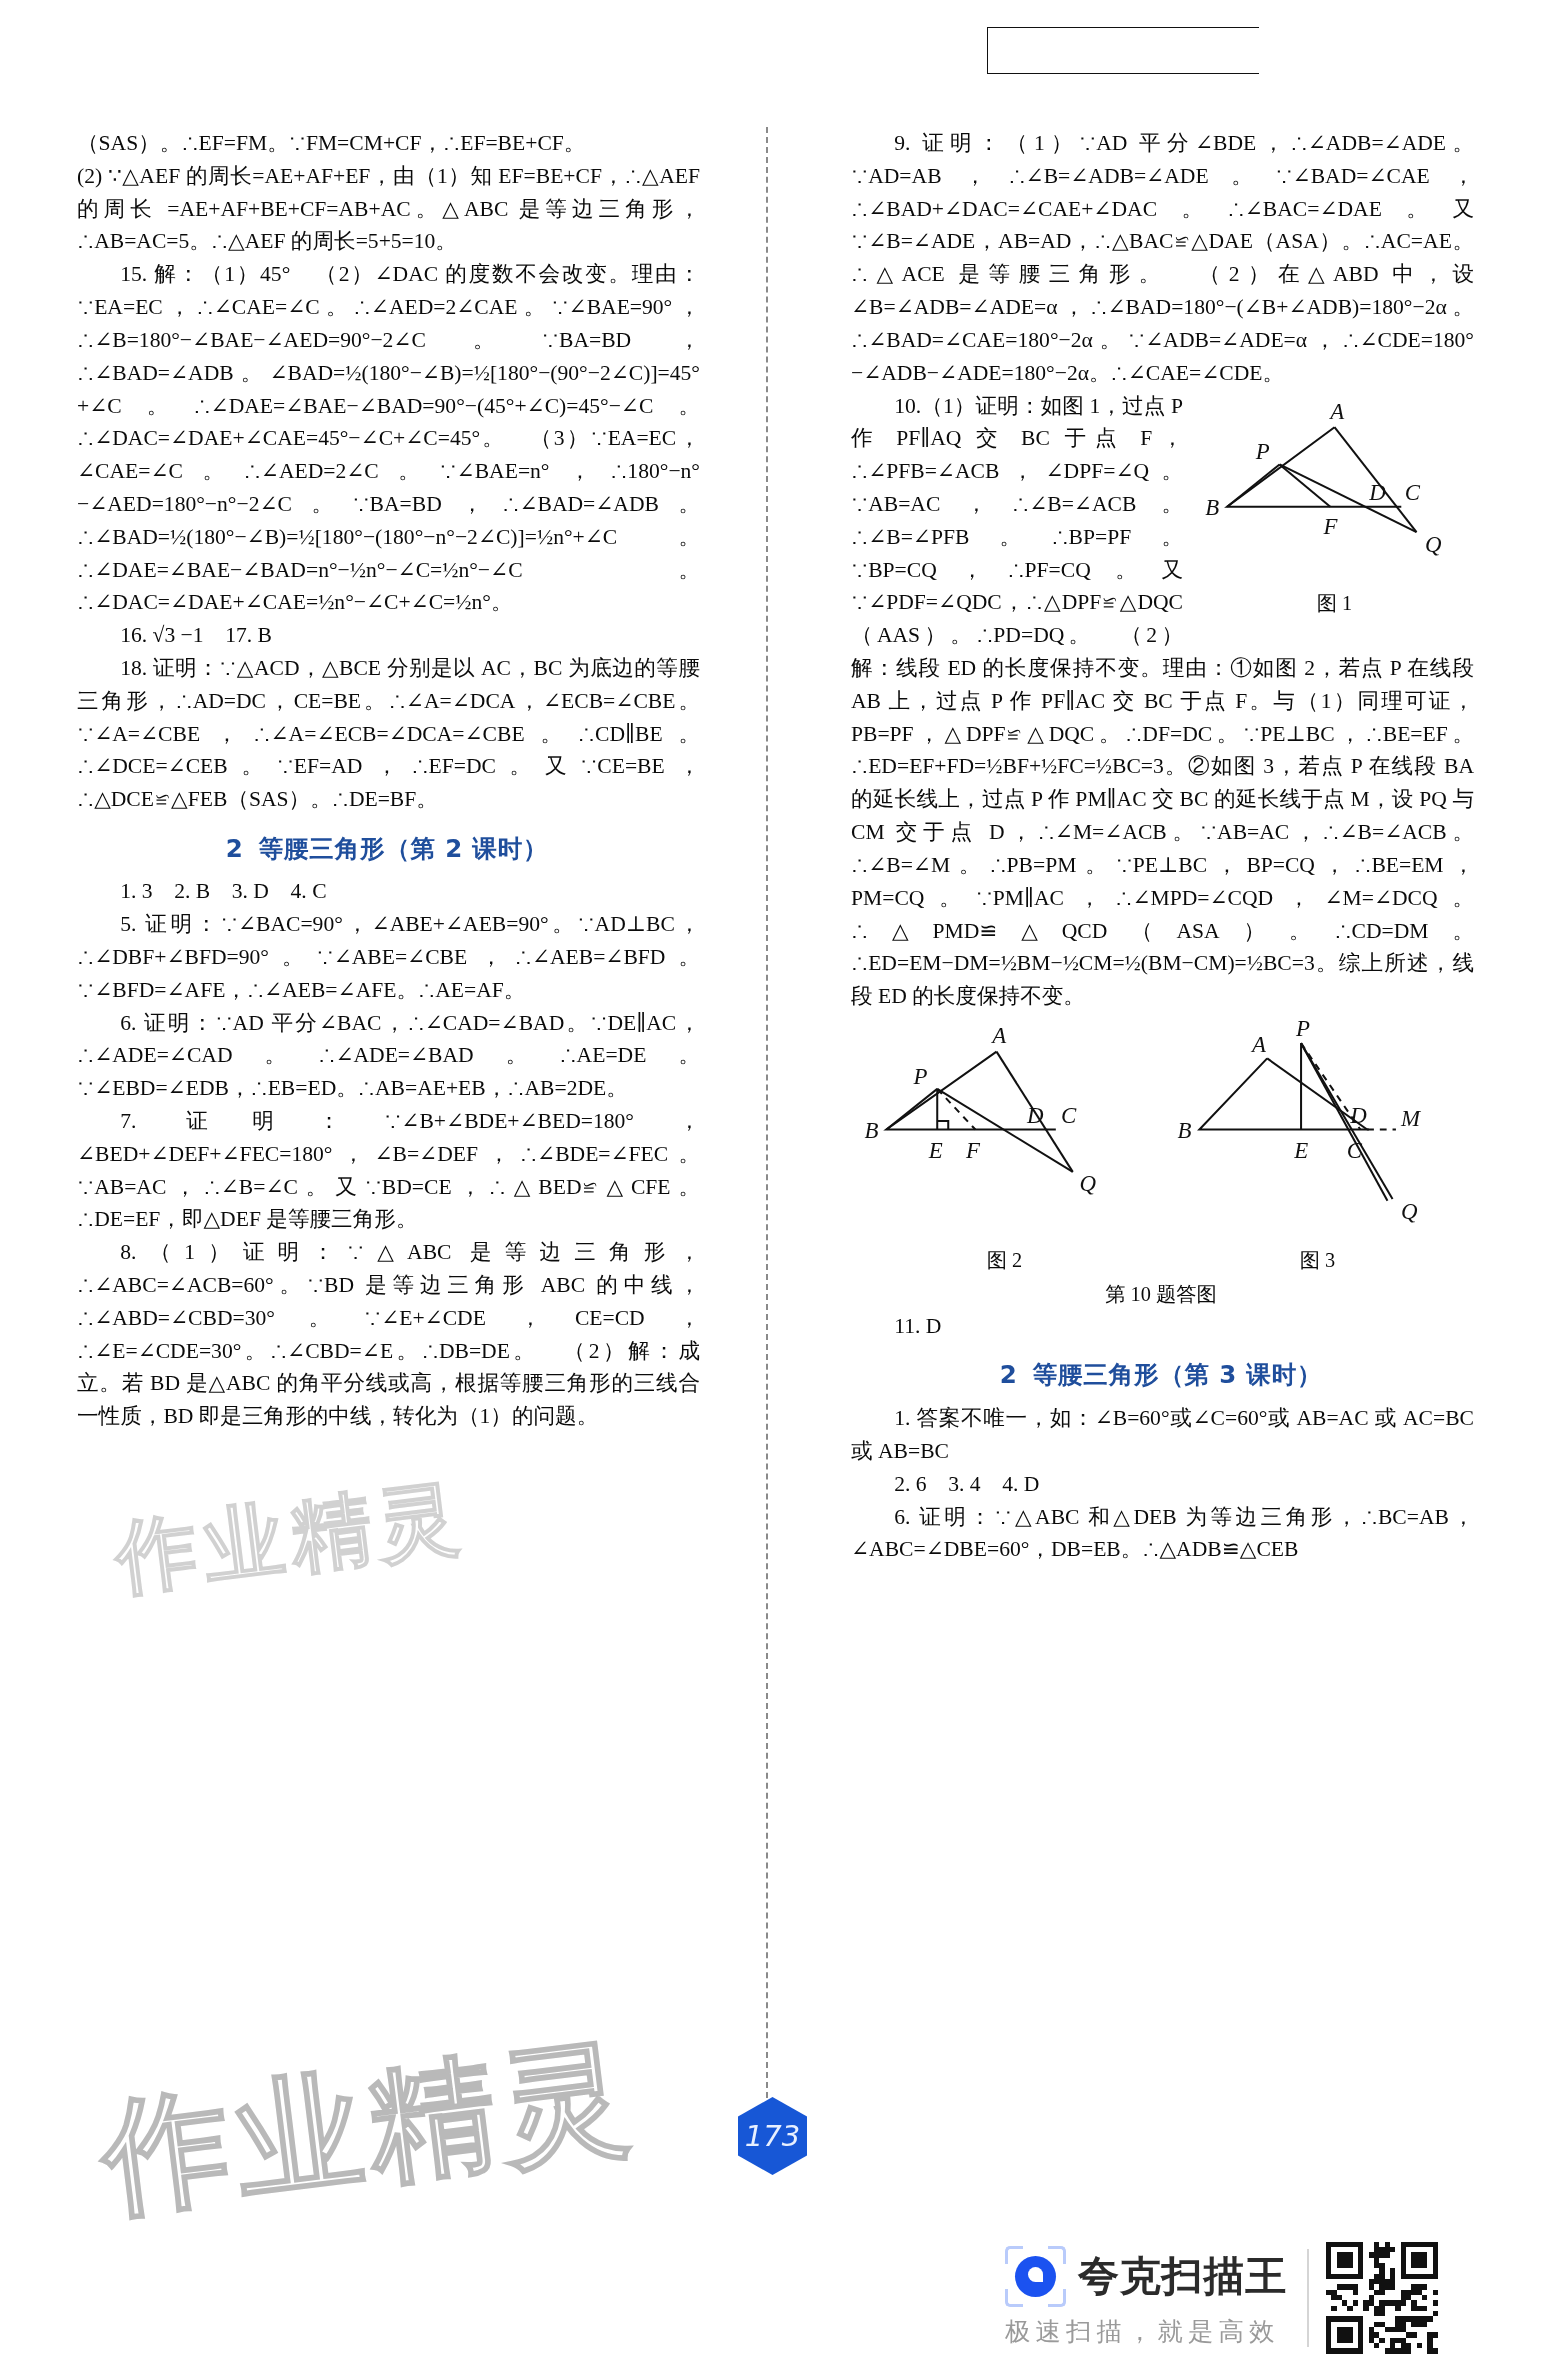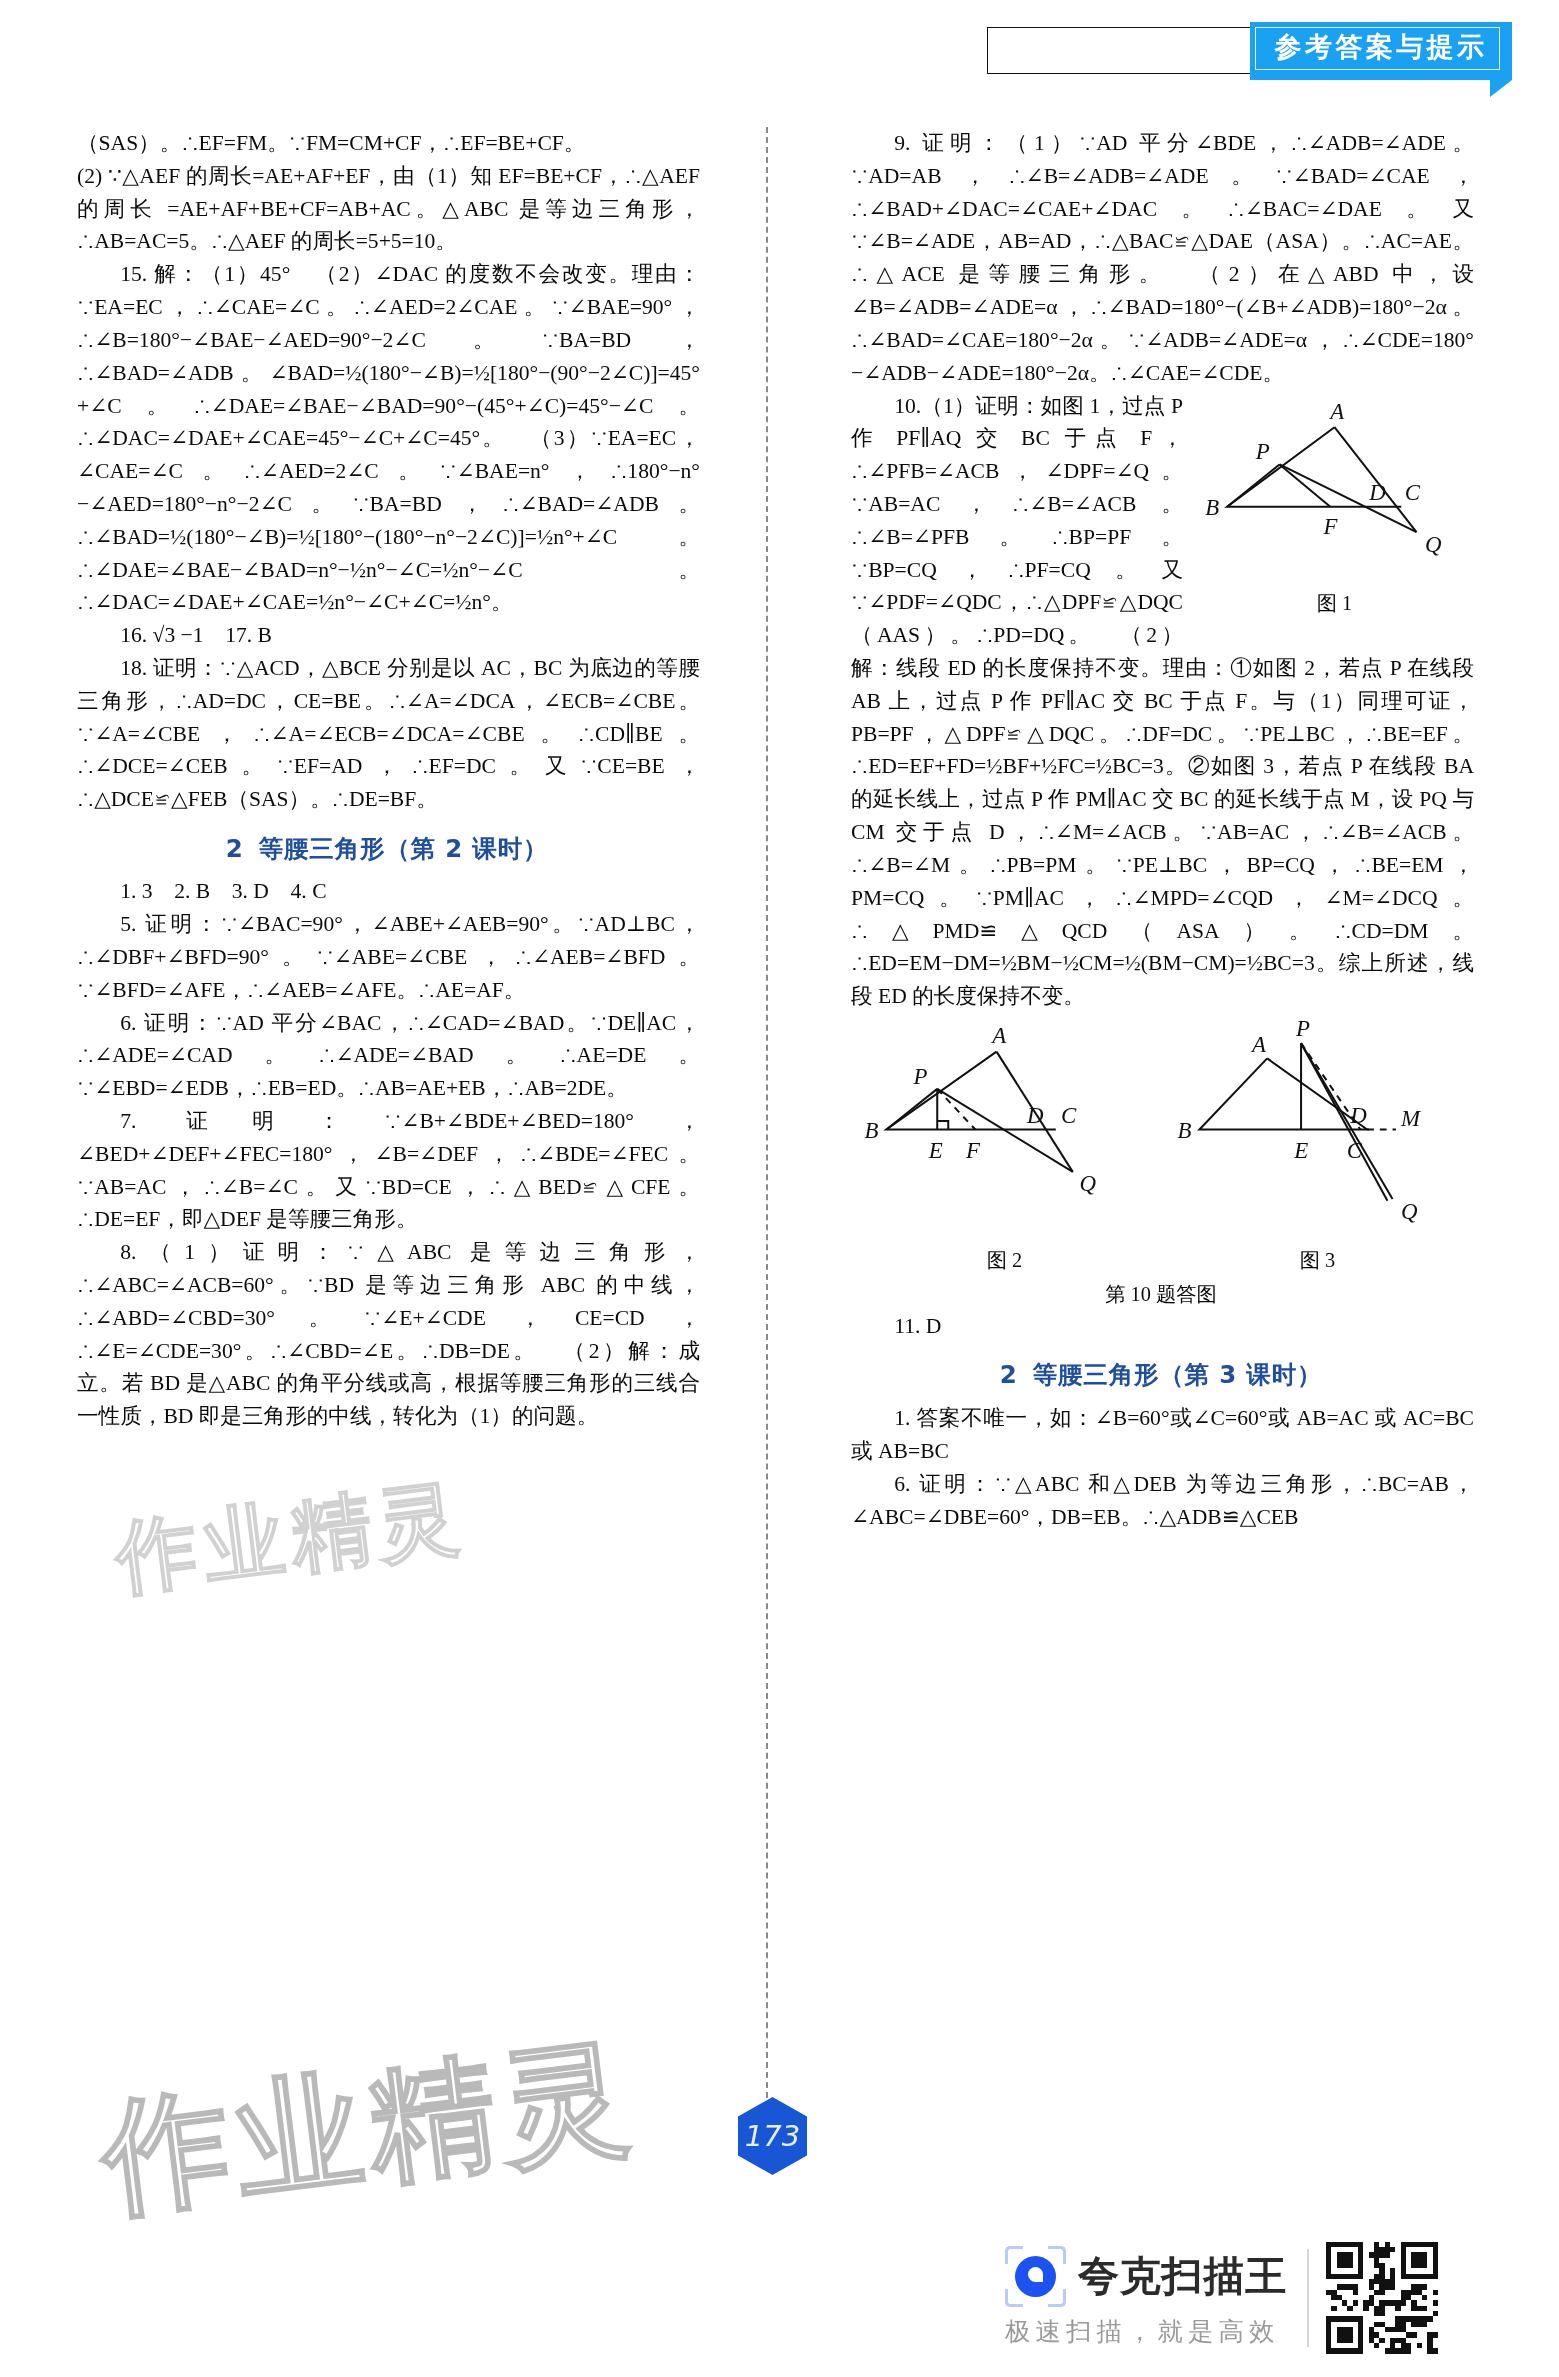--- a/index.html
+++ b/index.html
@@ -274,24 +274,20 @@
   }
   .qr i { background: #111; }
 </style>
 </head>
 <body>
 
 <div id="page">
 
   <div class="banner-wrap">
     <div class="banner-box"></div>
-    <div class="banner-tab">
-      <div class="banner-text">参考答案与提示</div>
-      <div class="tail"></div>
-    </div>
   </div>
 
   <div class="divider"></div>
 
   <div class="col" id="col-left">
 
     <p class="par">（SAS）。∴EF=FM。∵FM=CM+CF，∴EF=BE+CF。</p>
     <p class="par">(2) ∵△AEF 的周长=AE+AF+EF，由（1）知 EF=BE+CF，∴△AEF 的周长 =AE+AF+BE+CF=AB+AC。△ABC 是等边三角形，∴AB=AC=5。∴△AEF 的周长=5+5=10。</p>
     <p class="par indent">15. 解：（1）45°　（2）∠DAC 的度数不会改变。理由：∵EA=EC，∴∠CAE=∠C。∴∠AED=2∠CAE。∵∠BAE=90°，∴∠B=180°−∠BAE−∠AED=90°−2∠C。∵BA=BD，∴∠BAD=∠ADB。∠BAD=½(180°−∠B)=½[180°−(90°−2∠C)]=45°+∠C。∴∠DAE=∠BAE−∠BAD=90°−(45°+∠C)=45°−∠C。∴∠DAC=∠DAE+∠CAE=45°−∠C+∠C=45°。　（3）∵EA=EC，∠CAE=∠C。∴∠AED=2∠C。∵∠BAE=n°，∴180°−n°−∠AED=180°−n°−2∠C。∵BA=BD，∴∠BAD=∠ADB。∴∠BAD=½(180°−∠B)=½[180°−(180°−n°−2∠C)]=½n°+∠C。∴∠DAE=∠BAE−∠BAD=n°−½n°−∠C=½n°−∠C。∴∠DAC=∠DAE+∠CAE=½n°−∠C+∠C=½n°。</p>
     <p class="par indent">16. √3 −1　17. B</p>
@@ -384,20 +380,21 @@
     </div>
     <div class="fig-group-caption">第 10 题答图</div>
 
     <p class="par indent">11. D</p>
 
     <div class="section-title">
       <span class="num">2</span><span>等腰三角形（第 3 课时）</span>
     </div>
 
     <p class="par indent">1. 答案不唯一，如：∠B=60°或∠C=60°或 AB=AC 或 AC=BC 或 AB=BC</p>
+    <p class="par indent">2. 6　3. 4　4. D</p>
     <p class="par indent">6. 证明：∵△ABC 和△DEB 为等边三角形，∴BC=AB，∠ABC=∠DBE=60°，DB=EB。∴△ADB≌△CEB</p>
   </div>
 
   <div class="watermark wm2">作业精灵</div>
   <div class="watermark">作业精灵</div>
 
   <div class="pagenum">
     <div class="hex"></div>
     <div class="txt">173</div>
   </div>

